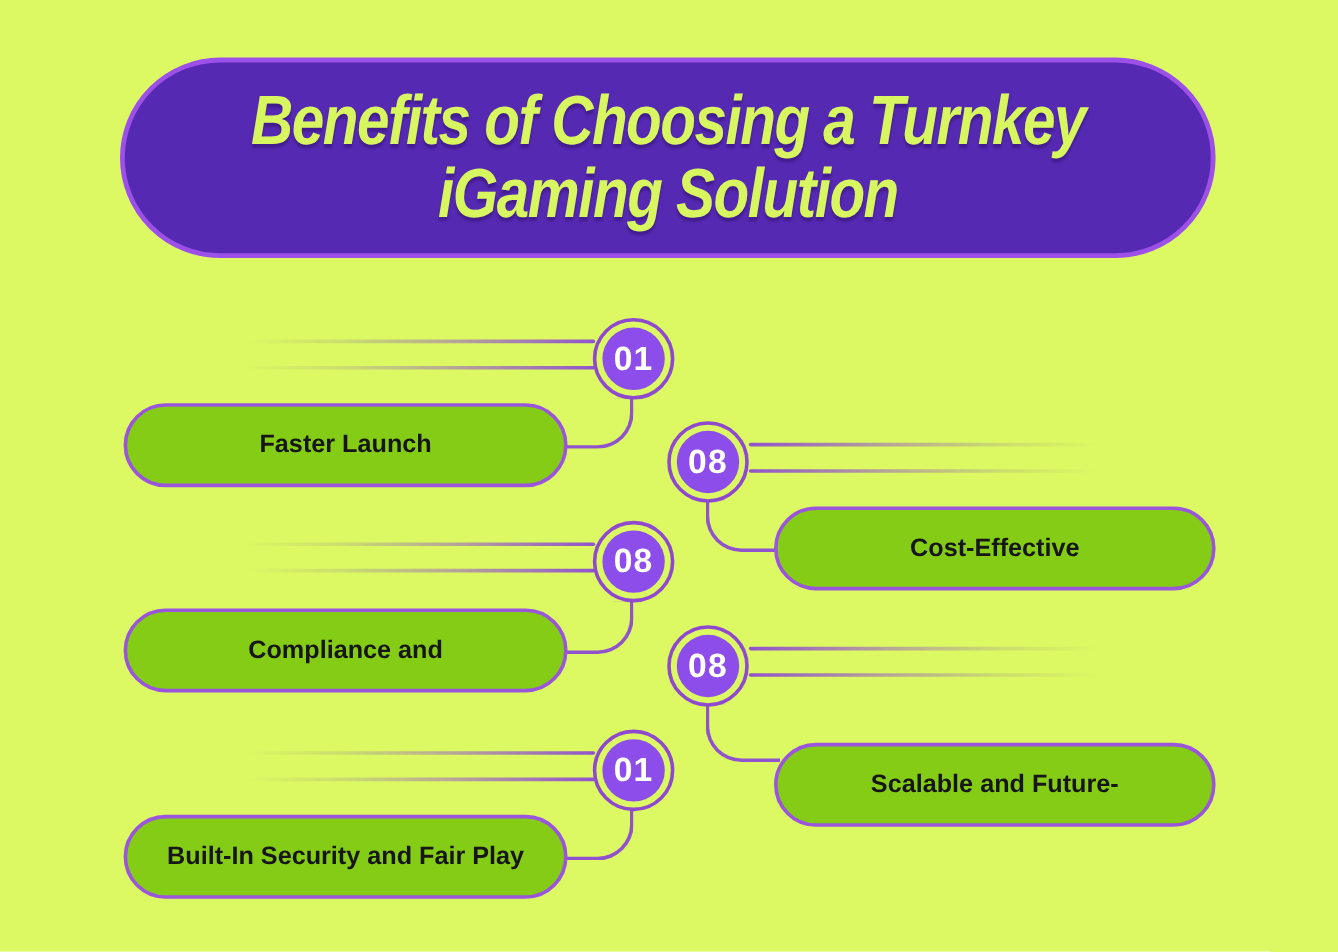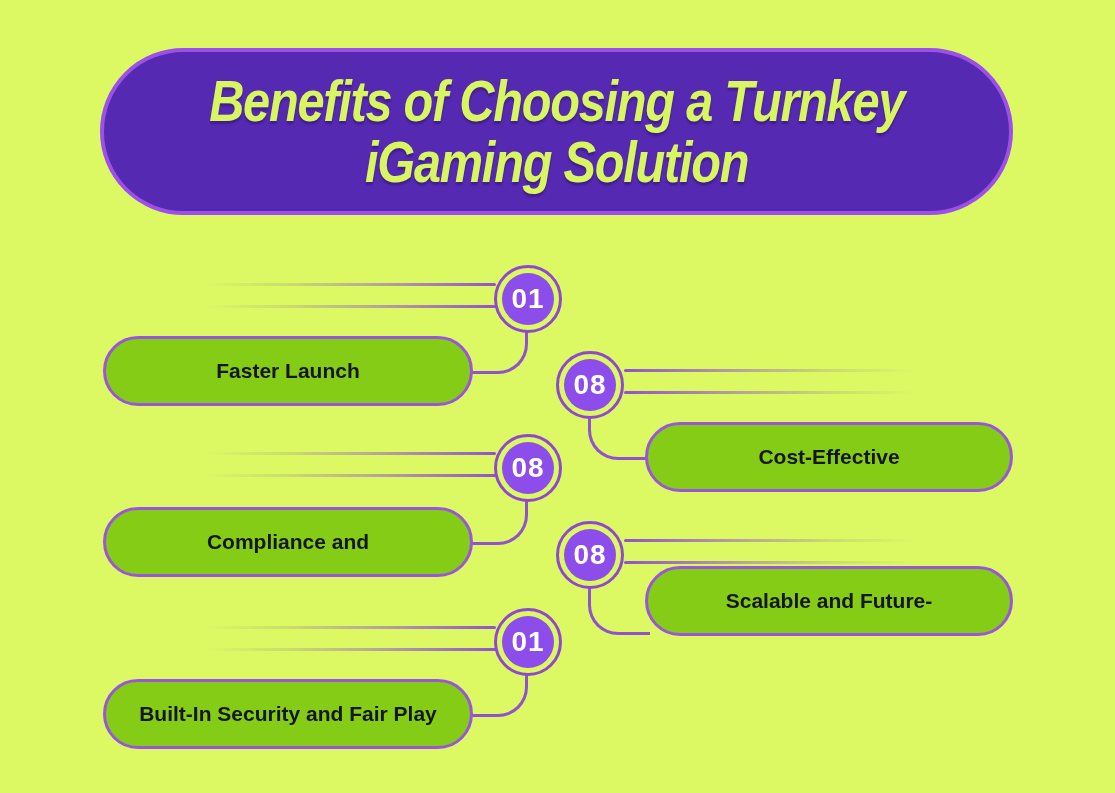--- a/index.html
+++ b/index.html
@@ -112,21 +112,21 @@
   .i2 .pill{left:645px;top:422px;width:368px;}
 
   .i3 .circle{left:494px;top:434px;}
   .i3 .line-a{top:452px;} .i3 .line-b{top:474px;}
   .i3 .connector{top:501px;height:44px;}
   .i3 .pill{left:103px;top:507px;width:370px;gap:27px;}
 
   .i4 .circle{left:556px;top:521px;}
   .i4 .line-a{top:539px;} .i4 .line-b{top:561px;}
   .i4 .connector{top:587px;height:48px;}
-  .i4 .pill{left:645px;top:566px;width:368px;}
+  .i4 .pill{left:645px;top:619px;width:368px;}
 
   .i5 .circle{left:494px;top:608px;}
   .i5 .line-a{top:626px;} .i5 .line-b{top:648px;}
   .i5 .connector{top:675px;height:42px;}
   .i5 .pill{left:103px;top:679px;width:370px;justify-content:center;}
 </style>
 </head>
 <body>
 
 <div class="canvas">

